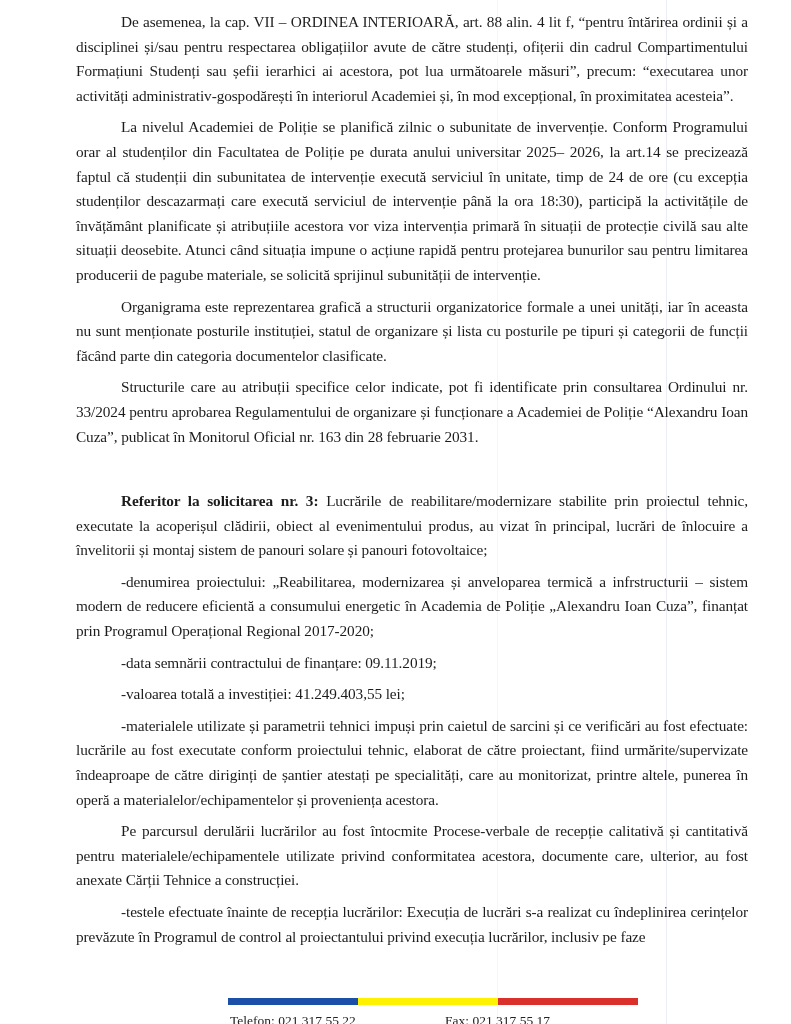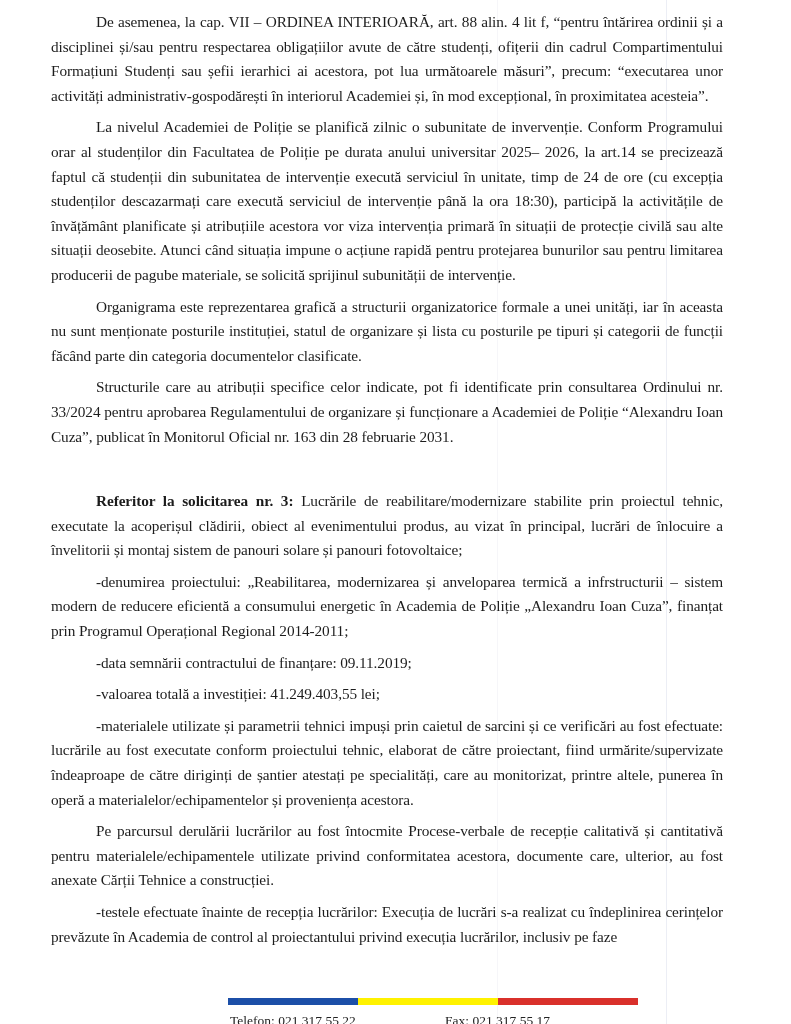--- a/index.html
+++ b/index.html
@@ -10,21 +10,21 @@
     body {
       width: 791px;
       height: 1024px;
       overflow: hidden;
       position: relative;
       font-family: "Liberation Serif", "DejaVu Serif", serif;
       color: #1c1c1c;
     }
     .page {
       position: absolute;
-      left: 51px;
+      left: 76px;
       top: 10px;
       width: 672px;
     }
     .para {
       margin: 0 0 7px 0;
       font-size: 15.3px;
       line-height: 24.6px;
       text-align: justify;
       text-indent: 45px;
       letter-spacing: -0.1px;
@@ -64,26 +64,26 @@
 
 <div class="page">
   <p class="para">De asemenea, la cap. VII – ORDINEA INTERIOARĂ, art. 88 alin. 4 lit f, “pentru întărirea ordinii și a disciplinei și/sau pentru respectarea obligațiilor avute de către studenți, ofițerii din cadrul Compartimentului Formațiuni Studenți sau șefii ierarhici ai acestora, pot lua următoarele măsuri”, precum: “executarea unor activități administrativ-gospodărești în interiorul Academiei și, în mod excepțional, în proximitatea acesteia”.</p>
   <p class="para">La nivelul Academiei de Poliție se planifică zilnic o subunitate de invervenție. Conform Programului orar al studenților din Facultatea de Poliție pe durata anului universitar 2025– 2026, la art.14 se precizează faptul că studenții din subunitatea de intervenție execută serviciul în unitate, timp de 24 de ore (cu excepția studenților descazarmați care execută serviciul de intervenție până la ora 18:30), participă la activitățile de învățământ planificate și atribuțiile acestora vor viza intervenția primară în situații de protecție civilă sau alte situații deosebite. Atunci când situația impune o acțiune rapidă pentru protejarea bunurilor sau pentru limitarea producerii de pagube materiale, se solicită sprijinul subunității de intervenție.</p>
   <p class="para">Organigrama este reprezentarea grafică a structurii organizatorice formale a unei unități, iar în aceasta nu sunt menționate posturile instituției, statul de organizare și lista cu posturile pe tipuri și categorii de funcții făcând parte din categoria documentelor clasificate.</p>
   <p class="para">Structurile care au atribuții specifice celor indicate, pot fi identificate prin consultarea Ordinului nr. 33/2024 pentru aprobarea Regulamentului de organizare și funcționare a Academiei de Poliție “Alexandru Ioan Cuza”, publicat în Monitorul Oficial nr. 163 din 28 februarie 2031.</p>
 
   <div class="gap"></div>
 
   <p class="para"><span class="bold">Referitor la solicitarea nr. 3:</span><span> Lucrările de reabilitare/modernizare stabilite prin proiectul tehnic, executate la acoperișul clădirii, obiect al evenimentului produs, au vizat în principal, lucrări de înlocuire a învelitorii și montaj sistem de panouri solare și panouri fotovoltaice;</span></p>
-  <p class="para">-denumirea proiectului: „Reabilitarea, modernizarea și anveloparea termică a infrstructurii – sistem modern de reducere eficientă a consumului energetic în Academia de Poliție „Alexandru Ioan Cuza”, finanțat prin Programul Operațional Regional 2014-2011;</p>
+  <p class="para">-denumirea proiectului: „Reabilitarea, modernizarea și anveloparea termică a infrstructurii – sistem modern de reducere eficientă a consumului energetic în Academia de Poliție „Alexandru Ioan Cuza”, finanțat prin Programul Operațional Regional 2017-2020;</p>
   <p class="para">-data semnării contractului de finanțare: 09.11.2019;</p>
   <p class="para">-valoarea totală a investiției: 41.249.403,55 lei;</p>
   <p class="para">-materialele utilizate și parametrii tehnici impuși prin caietul de sarcini și ce verificări au fost efectuate: lucrările au fost executate conform proiectului tehnic, elaborat de către proiectant, fiind urmărite/supervizate îndeaproape de către diriginți de șantier atestați pe specialități, care au monitorizat, printre altele, punerea în operă a materialelor/echipamentelor și proveniența acestora.</p>
   <p class="para">Pe parcursul derulării lucrărilor au fost întocmite Procese-verbale de recepție calitativă și cantitativă pentru materialele/echipamentele utilizate privind conformitatea acestora, documente care, ulterior, au fost anexate Cărții Tehnice a construcției.</p>
-  <p class="para">-testele efectuate înainte de recepția lucrărilor: Execuția de lucrări s-a realizat cu îndeplinirea cerințelor prevăzute în Academia de control al proiectantului privind execuția lucrărilor, inclusiv pe faze</p>
+  <p class="para">-testele efectuate înainte de recepția lucrărilor: Execuția de lucrări s-a realizat cu îndeplinirea cerințelor prevăzute în Programul de control al proiectantului privind execuția lucrărilor, inclusiv pe faze</p>
 </div>
 
 <div class="flag-bar">
   <span id="flag-blue" style="width: 130px; background: rgb(28, 79, 168);"></span>
   <span id="flag-yellow" style="width: 140px; background: rgb(255, 242, 0);"></span>
   <span id="flag-red" style="width: 140px; background: rgb(217, 48, 43);"></span>
 </div>
 
 <div class="footer-text" style="left:230px;">Telefon: 021 317 55 22</div>
 <div class="footer-text" style="left:445px;">Fax: 021 317 55 17</div>

